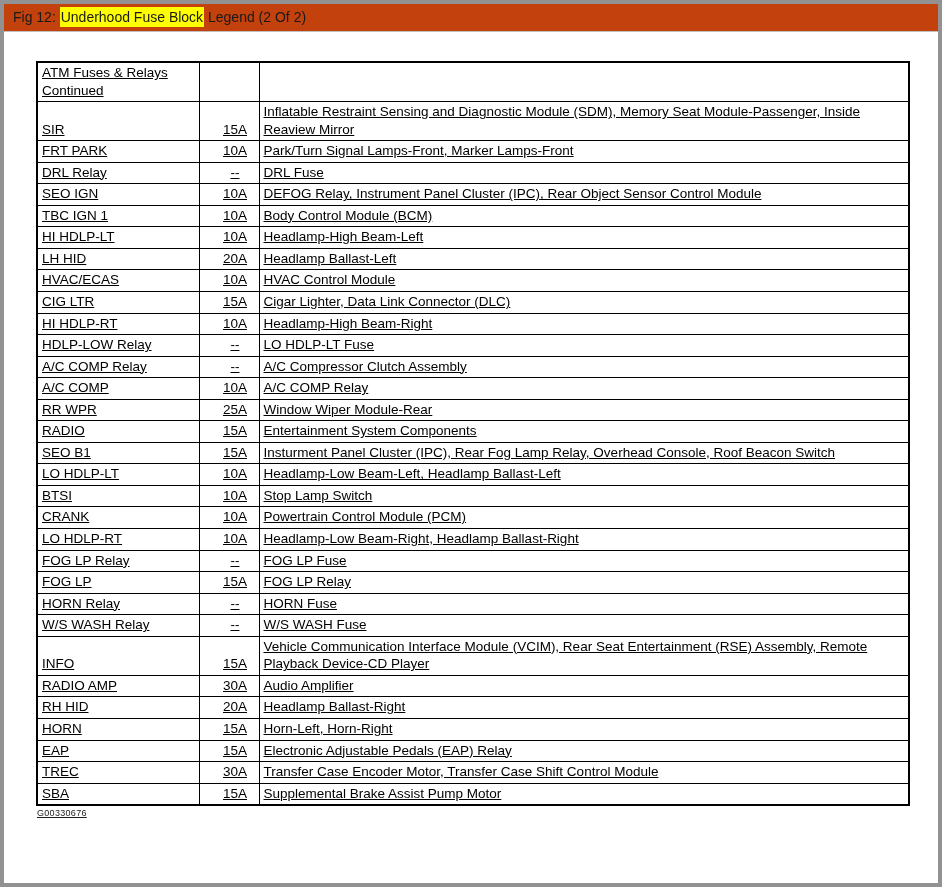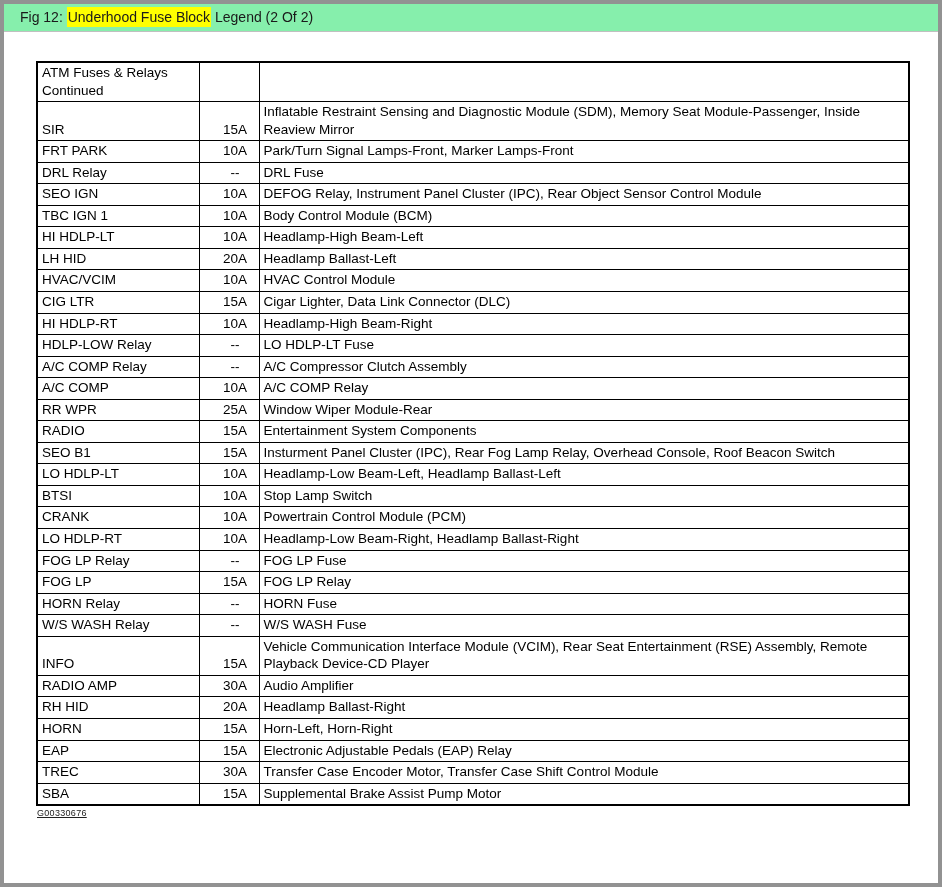--- a/index.html
+++ b/index.html
@@ -12,43 +12,43 @@
     width: 942px;
     height: 887px;
     box-sizing: border-box;
     border: 4px solid #929292;
     background: #ffffff;
     position: relative;
     overflow: hidden;
   }
   .titlebar {
     height: 27px;
-    background: #86efac;
+    background: #c2410c;
     border-bottom: 1px solid #c0c0c0;
     font-size: 14px;
     line-height: 27px;
-    padding-left: 16px;
+    padding-left: 9px;
     color: #1a1a1a;
     white-space: nowrap;
   }
   .titlebar mark {
     background: #ffff00;
     color: #1a1a1a;
     padding: 2px 1px;
   }
   .fuse-table {
     border-collapse: collapse;
     margin: 29px 0 0 32px;
     width: 874px;
     table-layout: fixed;
     font-size: 13.5px;
     line-height: 1.3;
   }
   .fuse-table, .fuse-table td { border: 1px solid #000; }
-  .fuse-table { border-width: 2px; }
+  .fuse-table { border-width: 2px; text-decoration: underline; }
   .fuse-table td {
     padding: 1px 4px 2px 4px;
     vertical-align: bottom;
     overflow: hidden;
   }
   .fuse-table col.c-name { width: 162px; }
   .fuse-table col.c-amp  { width: 60px; }
   .fuse-table td.hdr {
     height: 34px;
     vertical-align: top;
@@ -117,21 +117,21 @@
           <td class="name">HI HDLP-LT</td>
           <td class="amp">10A</td>
           <td class="desc">Headlamp-High Beam-Left</td>
         </tr>
         <tr>
           <td class="name">LH HID</td>
           <td class="amp">20A</td>
           <td class="desc">Headlamp Ballast-Left</td>
         </tr>
         <tr>
-          <td class="name">HVAC/VCIM</td>
+          <td class="name">HVAC/ECAS</td>
           <td class="amp">10A</td>
           <td class="desc">HVAC Control Module</td>
         </tr>
         <tr>
           <td class="name">CIG LTR</td>
           <td class="amp">15A</td>
           <td class="desc">Cigar Lighter, Data Link Connector (DLC)</td>
         </tr>
         <tr>
           <td class="name">HI HDLP-RT</td>

